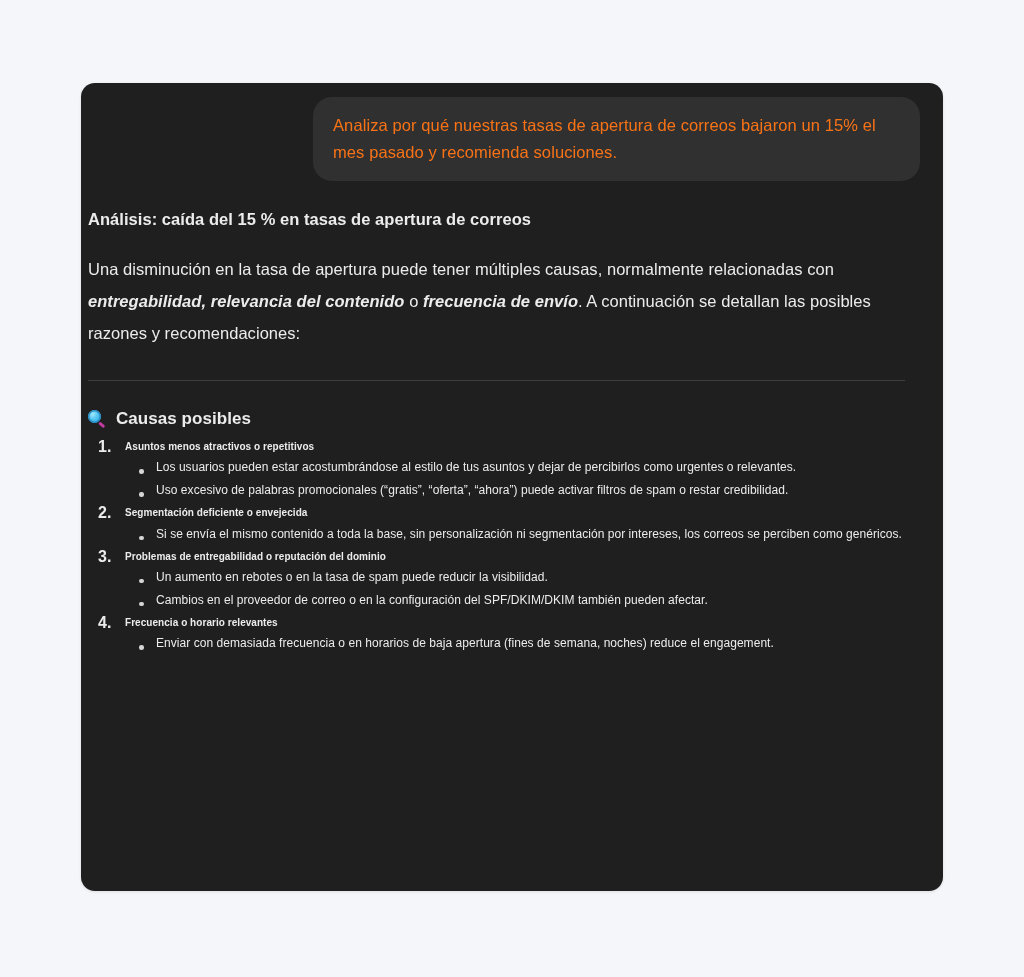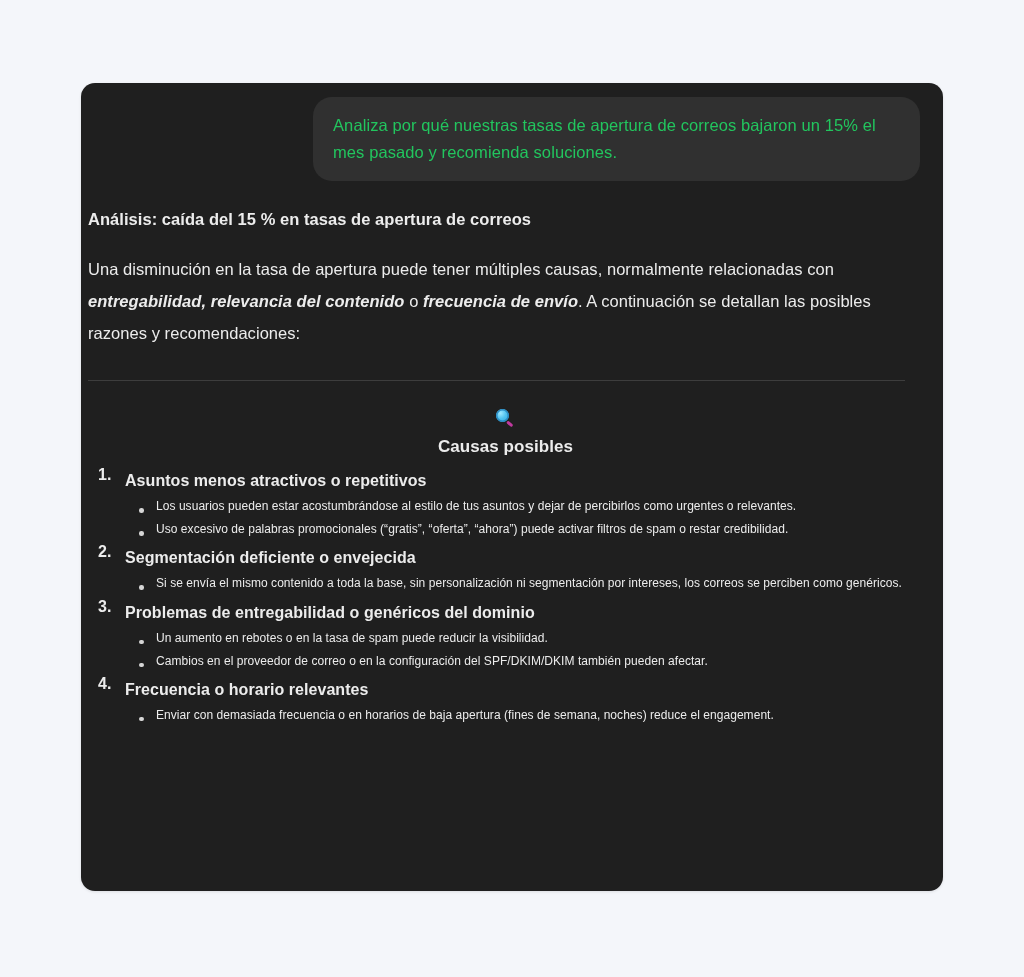--- a/index.html
+++ b/index.html
@@ -35,21 +35,21 @@
   }
 
   
   .user-row {
     display: flex;
     justify-content: flex-end;
     padding: 14px 23px 0 23px;
   }
   .user-bubble {
     background: #303030;
-    color: #22c55e;
+    color: #f97316;
     border-radius: 19px;
     padding: 15px 20px 16px 20px;
     max-width: 567px;
     font-size: 16.5px;
     line-height: 1.62;
     letter-spacing: 0.1px;
   }
 
   
   .assistant {
@@ -82,21 +82,20 @@
   }
 
   .section-head {
     display: flex;
     align-items: center;
     gap: 9px;
     font-size: 17px;
     font-weight: bold;
     margin: 0 0 9px 0;
     letter-spacing: 0.05px;
-    flex-direction: column;
   }
 
   .emoji-magnifier {
     position: relative;
     width: 19px;
     height: 19px;
     flex: 0 0 19px;
     display: inline-block;
   }
   .emoji-magnifier .lens {
@@ -131,21 +130,21 @@
   }
   ol.causes > li::before {
     content: counter(cause) ".";
     position: absolute;
     left: 10px;
     top: 0;
     font-weight: bold;
     font-size: 16px;
   }
   .cause-title {
-    font-size: 16px;
+    font-size: 10px;
     font-weight: bold;
     line-height: 1.82;
     letter-spacing: 0.05px;
   }
 
   ul.sub {
     list-style: none;
     margin: 0 0 2px 0;
     padding: 0;
   }
@@ -205,21 +204,21 @@
         </li>
 
         <li>
           <div class="cause-title">Segmentación deficiente o envejecida</div>
           <ul class="sub">
             <li>Si se envía el mismo contenido a toda la base, sin personalización ni segmentación por intereses, los correos se perciben como genéricos.</li>
           </ul>
         </li>
 
         <li>
-          <div class="cause-title">Problemas de entregabilidad o genéricos del dominio</div>
+          <div class="cause-title">Problemas de entregabilidad o reputación del dominio</div>
           <ul class="sub">
             <li>Un aumento en rebotes o en la tasa de spam puede reducir la visibilidad.</li>
             <li>Cambios en el proveedor de correo o en la configuración del SPF/DKIM/DKIM también pueden afectar.</li>
           </ul>
         </li>
 
         <li>
           <div class="cause-title">Frecuencia o horario relevantes</div>
           <ul class="sub">
             <li>Enviar con demasiada frecuencia o en horarios de baja apertura (fines de semana, noches) reduce el engagement.</li>

